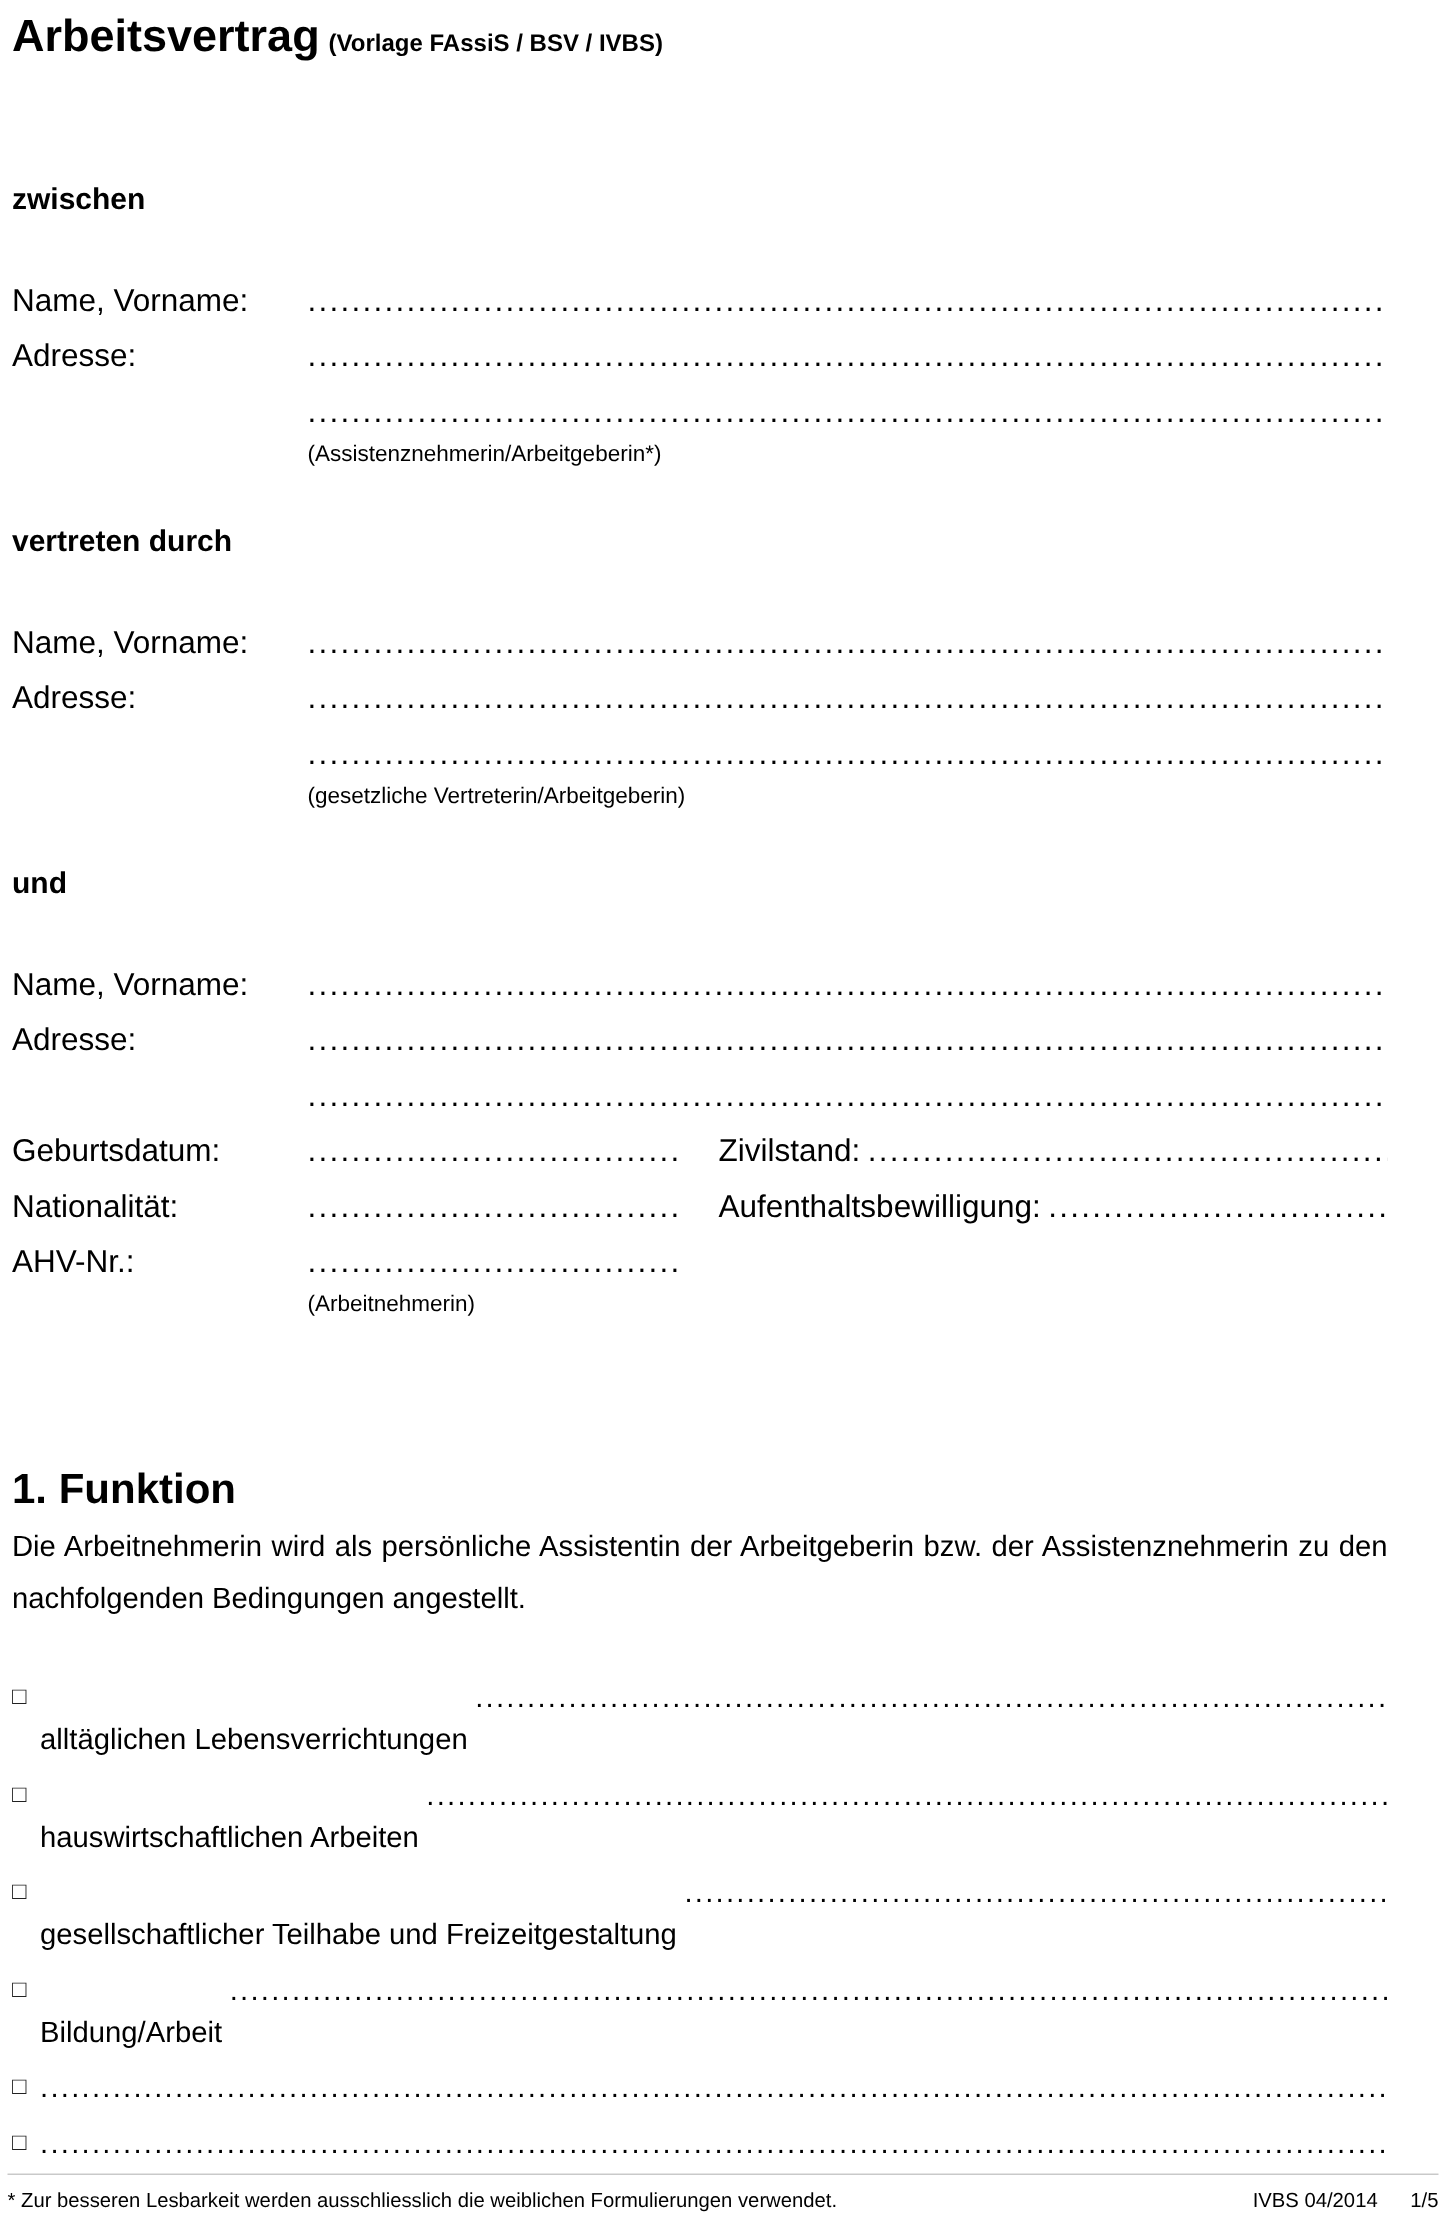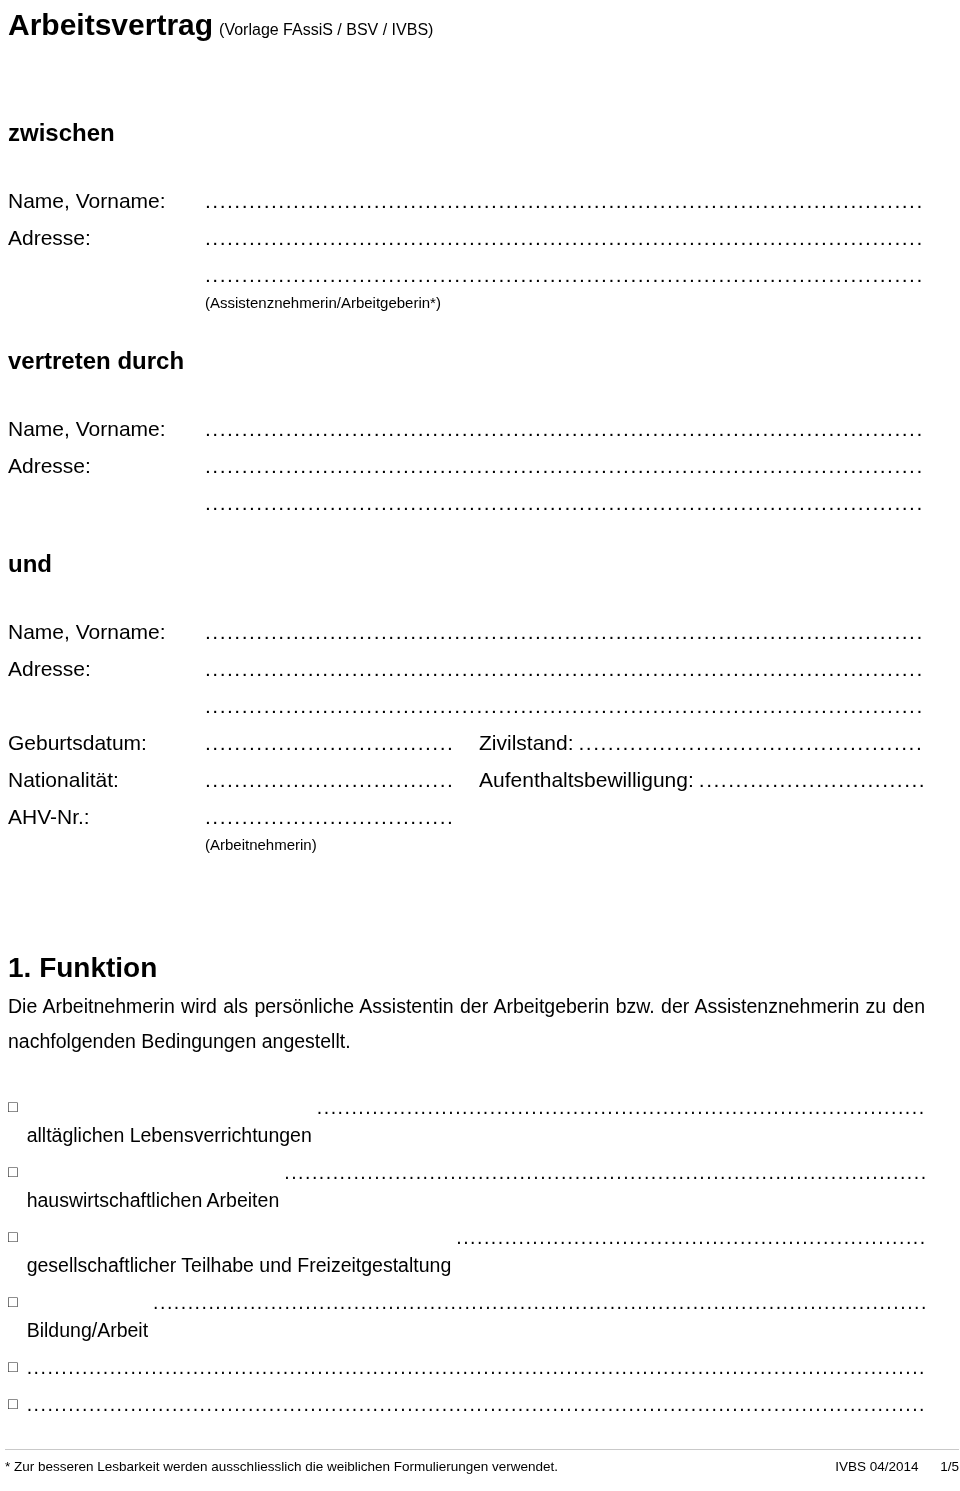--- a/index.html
+++ b/index.html
@@ -2,23 +2,23 @@
 <html><head>
 <meta charset="utf-8">
 <style>
   * { margin: 0; padding: 0; box-sizing: border-box; }
   html, body { width: 960px; height: 1491px; background: #ffffff; overflow: hidden; }
   body { font-family: "Liberation Sans", sans-serif; color: #000; }
 
   .page { position: relative; width: 960px; height: 1491px; padding: 6px 35px 0 8px; }
 
   .doc-title { font-size: 30px; font-weight: bold; line-height: 38px; }
-  .doc-subtitle { font-size: 16px; font-weight: normal; margin-left: 6px; }
+  .doc-subtitle { font-size: 16px; font-weight: bold; margin-left: 6px; }
 
-  .section-heading { font-size: 24px; font-weight: bold; line-height: 24px; }
+  .section-heading { font-size: 20px; font-weight: bold; line-height: 24px; }
   .sh-zwischen { margin-top: 72px; }
   .sh-vertreten { margin-top: 37px; }
   .sh-und { margin-top: 37px; }
 
   .form-block { margin-top: 44px; }
   .form-row { display: flex; font-size: 21px; line-height: 24px; margin-bottom: 13px; }
   .form-label { flex: 0 0 197px; }
   .form-label-2 { flex: 0 0 auto; padding-right: 5px; }
 
   .leader {
@@ -82,20 +82,21 @@
       <span class="leader">........................................................................................................................................................................................................</span>
     </div>
     <div class="form-row">
       <span class="form-label">Adresse:</span>
       <span class="leader">........................................................................................................................................................................................................</span>
     </div>
     <div class="form-row">
       <span class="form-label"></span>
       <span class="leader">........................................................................................................................................................................................................</span>
     </div>
+    <div class="caption">(gesetzliche Vertreterin/Arbeitgeberin)</div>
   </div>
 
   <div class="section-heading sh-und">und</div>
 
   <div class="form-block">
     <div class="form-row">
       <span class="form-label">Name, Vorname:</span>
       <span class="leader">........................................................................................................................................................................................................</span>
     </div>
     <div class="form-row">

